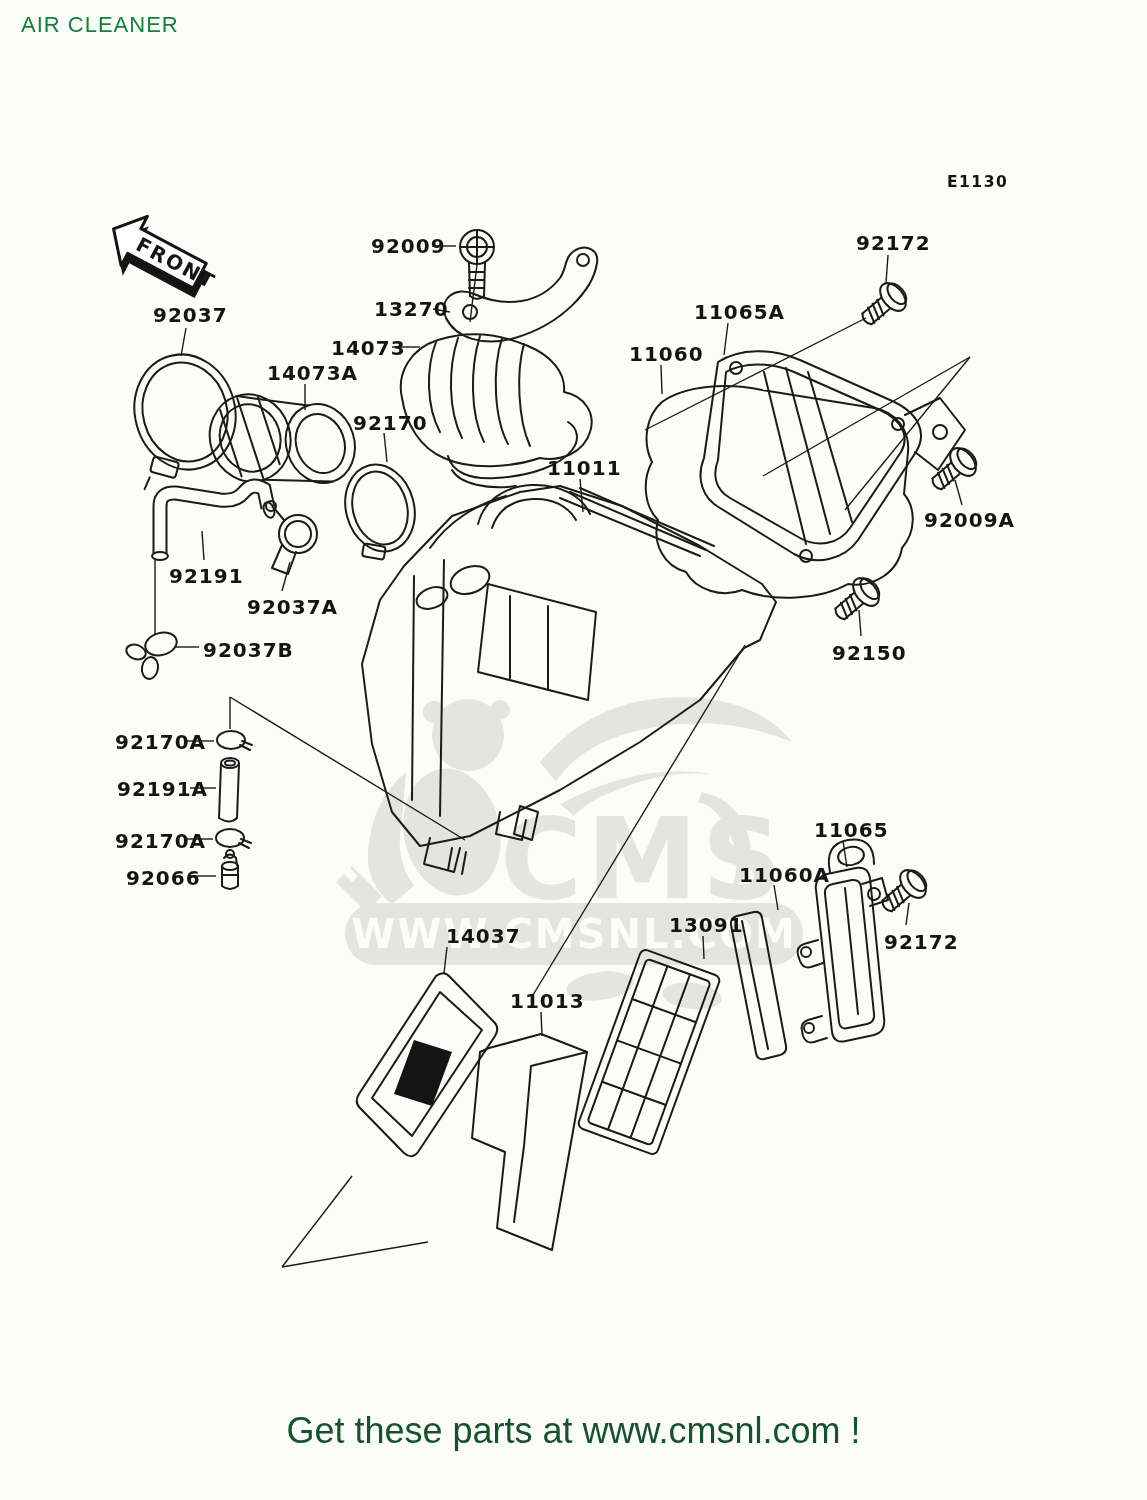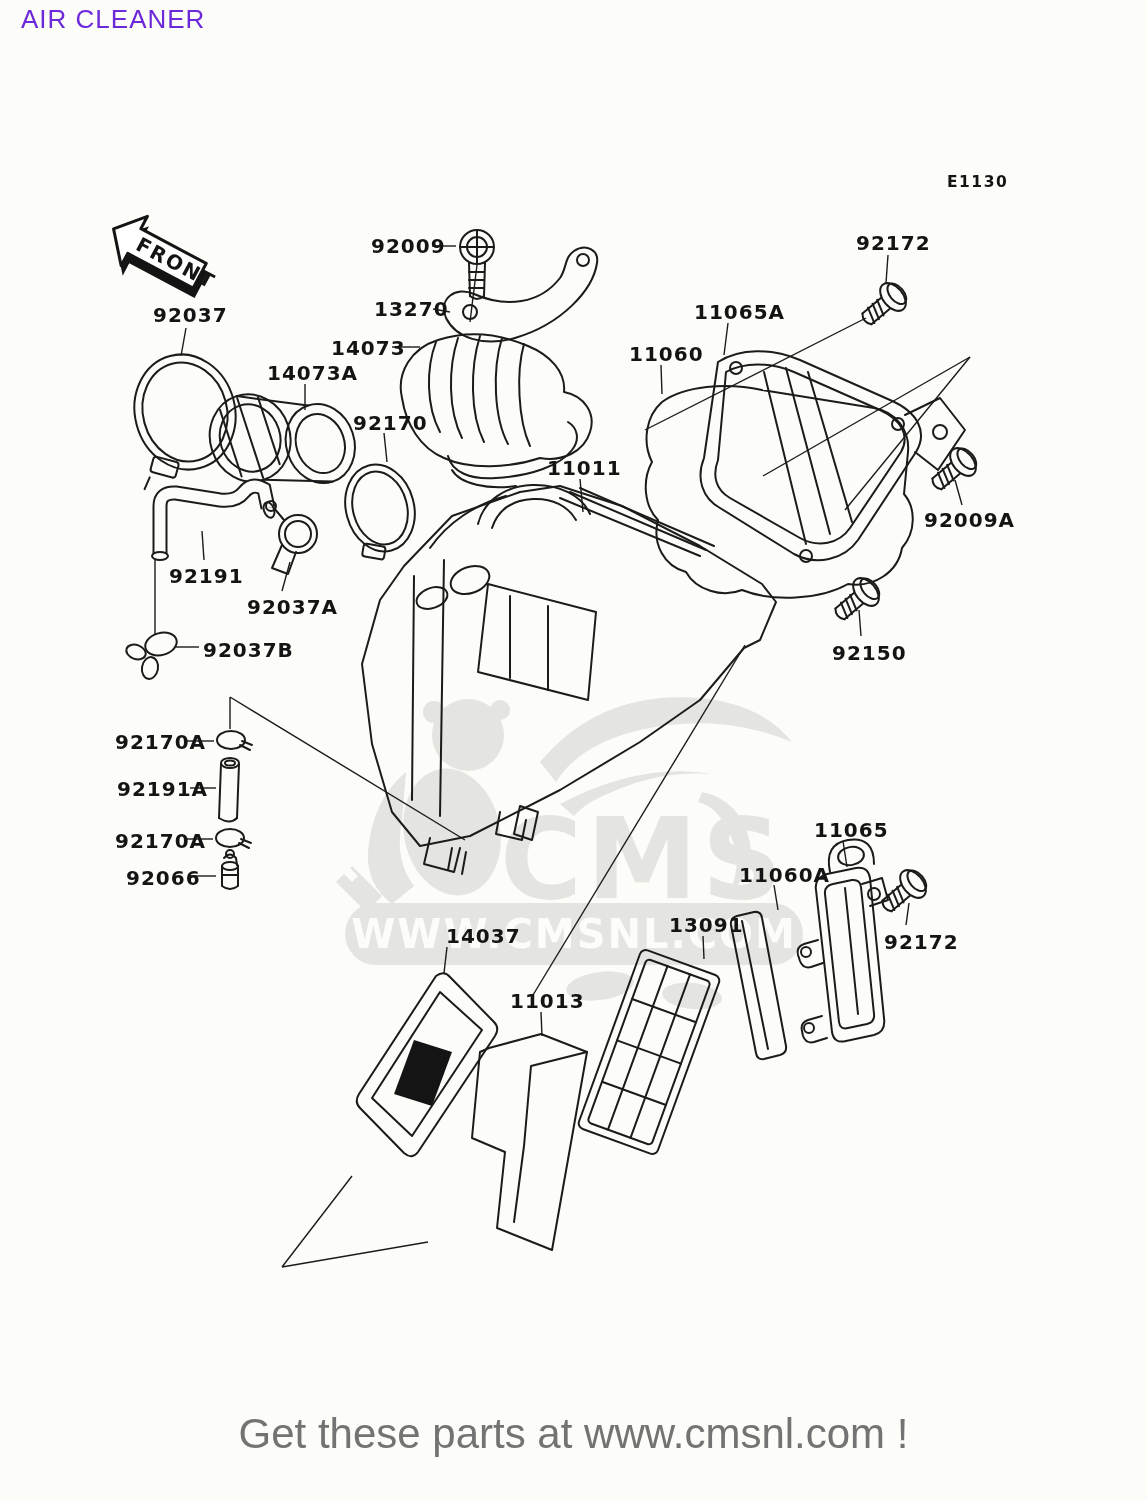--- a/index.html
+++ b/index.html
@@ -5,28 +5,28 @@
   html,body{margin:0;padding:0;}
   body{background:#ffffff;}
   .page{
     position:relative;
     width:1147px;height:1500px;
     background:#fcfcf8;
     overflow:hidden;
     font-family:"Liberation Sans", sans-serif;
   }
   .page-title{
-    position:absolute;left:21px;top:4px;
-    font-size:26px;color:#6d28d9;letter-spacing:1px;
+    position:absolute;left:21px;top:12px;
+    font-size:22px;color:#15803d;letter-spacing:1px;
   }
   .diagram-svg{position:absolute;left:0;top:0;}
   .footer-banner{
     position:absolute;left:0;top:1410px;width:100%;
     text-align:center;
-    font-size:42px;color:#737373;
+    font-size:36px;color:#14532d;
     font-family:"Liberation Sans", sans-serif;
   }
   
   .ln{stroke:#1b1b1b;stroke-width:2;fill:none;stroke-linecap:round;stroke-linejoin:round;}
   .thin{stroke:#1b1b1b;stroke-width:1.4;fill:none;}
   .lbl{font-family:"DejaVu Sans", sans-serif;font-weight:bold;font-size:20px;fill:#141414;letter-spacing:1px;}
   .code{font-family:"DejaVu Sans", sans-serif;font-weight:bold;font-size:15.5px;fill:#141414;letter-spacing:1.5px;}
   .wm{fill:#e4e4e0;}
   .wm-text{font-family:"DejaVu Sans", sans-serif;font-weight:bold;fill:#e4e4e0;}
   .wm-band-text{font-family:"DejaVu Sans", sans-serif;font-weight:bold;fill:#fcfcf8;}

